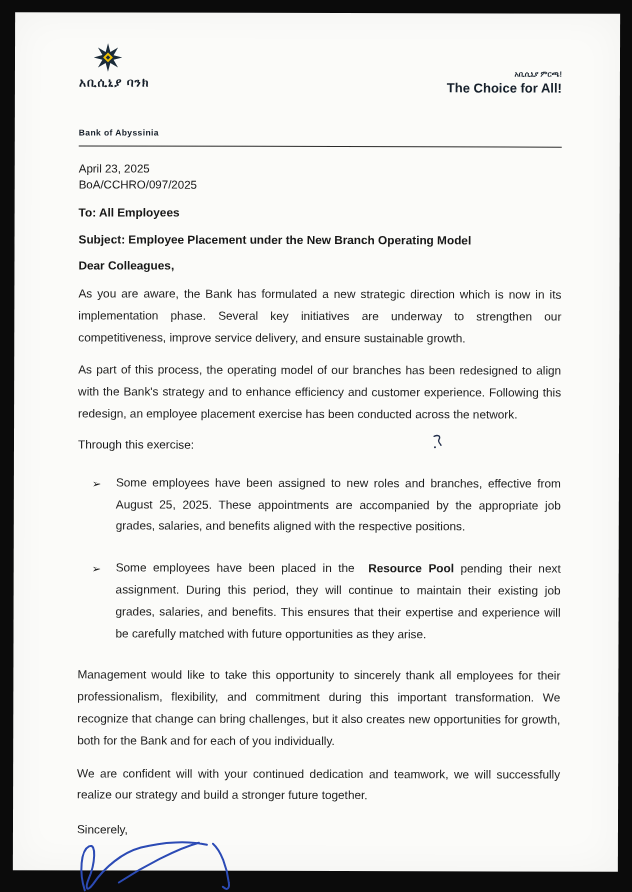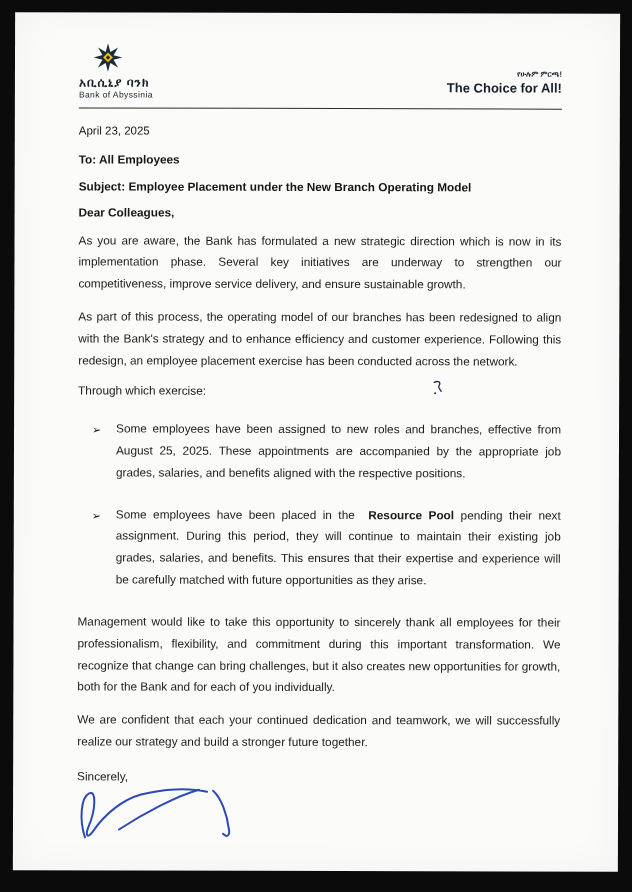--- a/index.html
+++ b/index.html
@@ -46,23 +46,24 @@
     margin-bottom: 3px;
   }
   .logo-amharic {
     font-size: 12px;
     font-weight: bold;
     letter-spacing: 1px;
     color: #141d28;
   }
   .logo-english {
     font-size: 8.5px;
-    font-weight: normal;
+    font-weight: bold;
     letter-spacing: 0.4px;
     color: #141d28;
+    margin-top: 38px;
   }
   .tagline-block {
     text-align: right;
     margin-top: 26px;
   }
   .tagline-amharic {
     font-size: 7.5px;
     font-weight: bold;
     color: #16202b;
   }
@@ -169,62 +170,63 @@
       <div class="logo-block">
         <svg class="logo-star" viewBox="0 0 40 40">
           <polygon fill="#1c2c3a" points="20,1 23.1,12.6 33.4,6.6 27.4,16.9 39,20 27.4,23.1 33.4,33.4 23.1,27.4 20,39 16.9,27.4 6.6,33.4 12.6,23.1 1,20 12.6,16.9 6.6,6.6 16.9,12.6"></polygon>
           <polygon fill="#f2c200" points="20,13.5 26.5,20 20,26.5 13.5,20"></polygon>
           <polygon fill="#1c2c3a" points="20,17 23,20 20,23 17,20"></polygon>
         </svg>
         <div class="logo-amharic">አቢሲኒያ ባንክ</div>
         <div class="logo-english">Bank of Abyssinia</div>
       </div>
       <div class="tagline-block">
-        <div class="tagline-amharic">የሁሉም ምርጫ!</div>
+        <div class="tagline-amharic">አቢሲኒያ ምርጫ!</div>
         <div class="tagline-english">The Choice for All!</div>
       </div>
     </div>
 
     <div class="meta-date-block">
       <div>April 23, 2025</div>
+      <div>BoA/CCHRO/097/2025</div>
     </div>
 
     <div class="recipient-line">To: All Employees</div>
 
     <div class="subject-line">Subject: Employee Placement under the New Branch Operating Model</div>
 
     <div class="salutation-line">Dear Colleagues,</div>
 
     <div class="body-paragraph">As you are aware, the Bank has formulated a new strategic direction which is now in its implementation phase. Several key initiatives are underway to strengthen our competitiveness, improve service delivery, and ensure sustainable growth.</div>
 
     <div class="body-paragraph">As part of this process, the operating model of our branches has been redesigned to align with the Bank's strategy and to enhance efficiency and customer experience. Following this redesign, an employee placement exercise has been conducted across the network.</div>
 
     <div class="exercise-row">
-      <span>Through which exercise:</span>
+      <span>Through this exercise:</span>
       <svg class="ink-artifact" viewBox="0 0 16 18">
         <path d="M4,3 C8,1 11,3 9,6 C7,9 10,9 11,12" fill="none" stroke="#24304d" stroke-width="1.4" stroke-linecap="round"></path>
         <circle cx="5" cy="14" r="1" fill="#24304d"></circle>
       </svg>
     </div>
 
     <div class="bullet-list">
       <div class="bullet-item">
         <span class="bullet-marker">➢</span>
         <span class="bullet-text">Some employees have been assigned to new roles and branches, effective from August 25, 2025. These appointments are accompanied by the appropriate job grades, salaries, and benefits aligned with the respective positions.</span>
       </div>
       <div class="bullet-item">
         <span class="bullet-marker">➢</span>
         <span class="bullet-text"><span>Some employees have been placed in the </span><span class="bold-inline">Resource Pool</span><span> pending their next assignment. During this period, they will continue to maintain their existing job grades, salaries, and benefits. This ensures that their expertise and experience will be carefully matched with future opportunities as they arise.</span></span>
       </div>
     </div>
 
 
     <div class="body-paragraph">Management would like to take this opportunity to sincerely thank all employees for their professionalism, flexibility, and commitment during this important transformation. We recognize that change can bring challenges, but it also creates new opportunities for growth, both for the Bank and for each of you individually.</div>
 
-    <div class="body-paragraph">We are confident that each your continued dedication and teamwork, we will successfully realize our strategy and build a stronger future together.</div>
+    <div class="body-paragraph">We are confident will with your continued dedication and teamwork, we will successfully realize our strategy and build a stronger future together.</div>
 
     <div class="closing-line">Sincerely,</div>
 
     <div class="signature-area">
       <svg class="signature-ink" viewBox="0 0 190 60">
         <path d="M14,52 C8,34 10,12 18,8 C26,4 24,26 18,40 C14,50 16,54 22,46 C34,28 52,14 70,9 C92,3 118,2 136,6 M128,4 C106,10 72,28 48,44 M142,5 C150,12 156,28 158,44 C159,50 156,52 152,48" fill="none" stroke="#2c4bb5" stroke-width="2" stroke-linecap="round" stroke-linejoin="round"></path>
       </svg>
     </div>
 
   </div>

